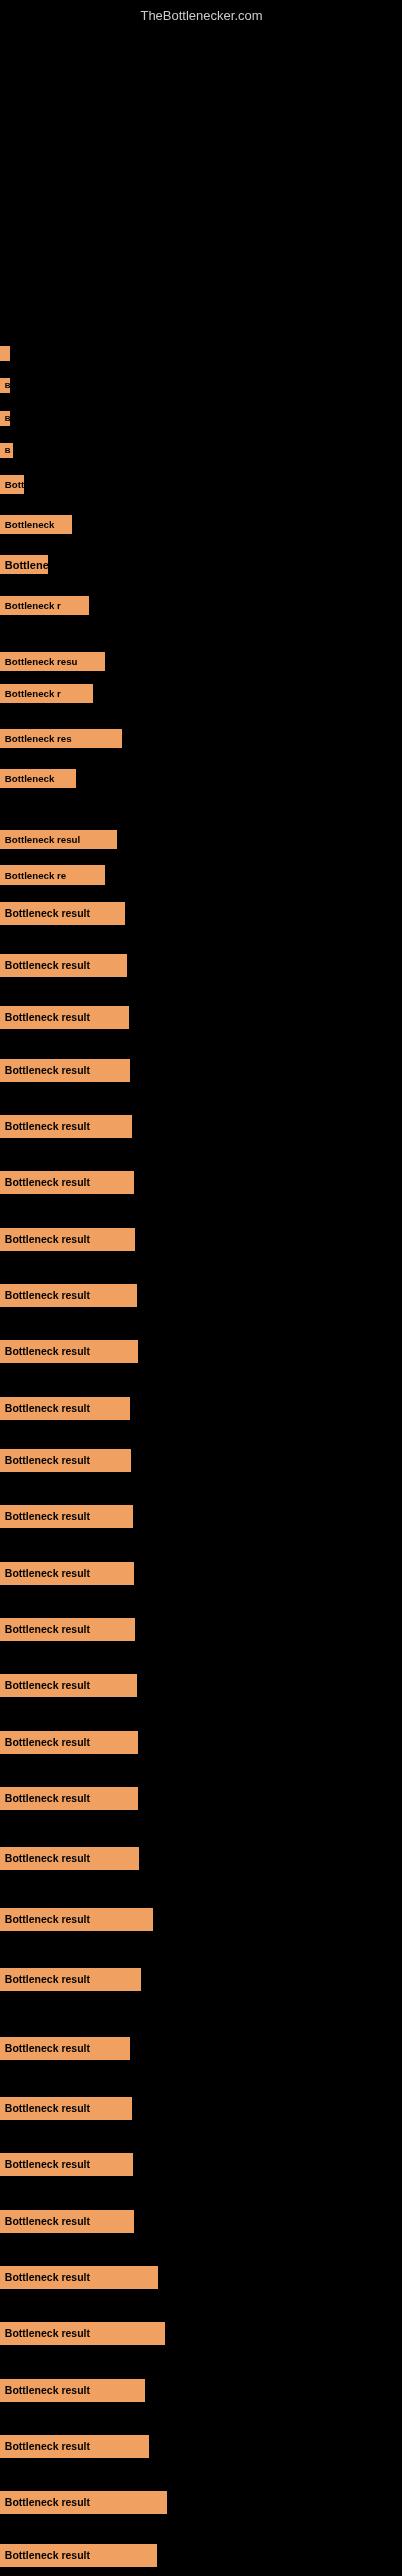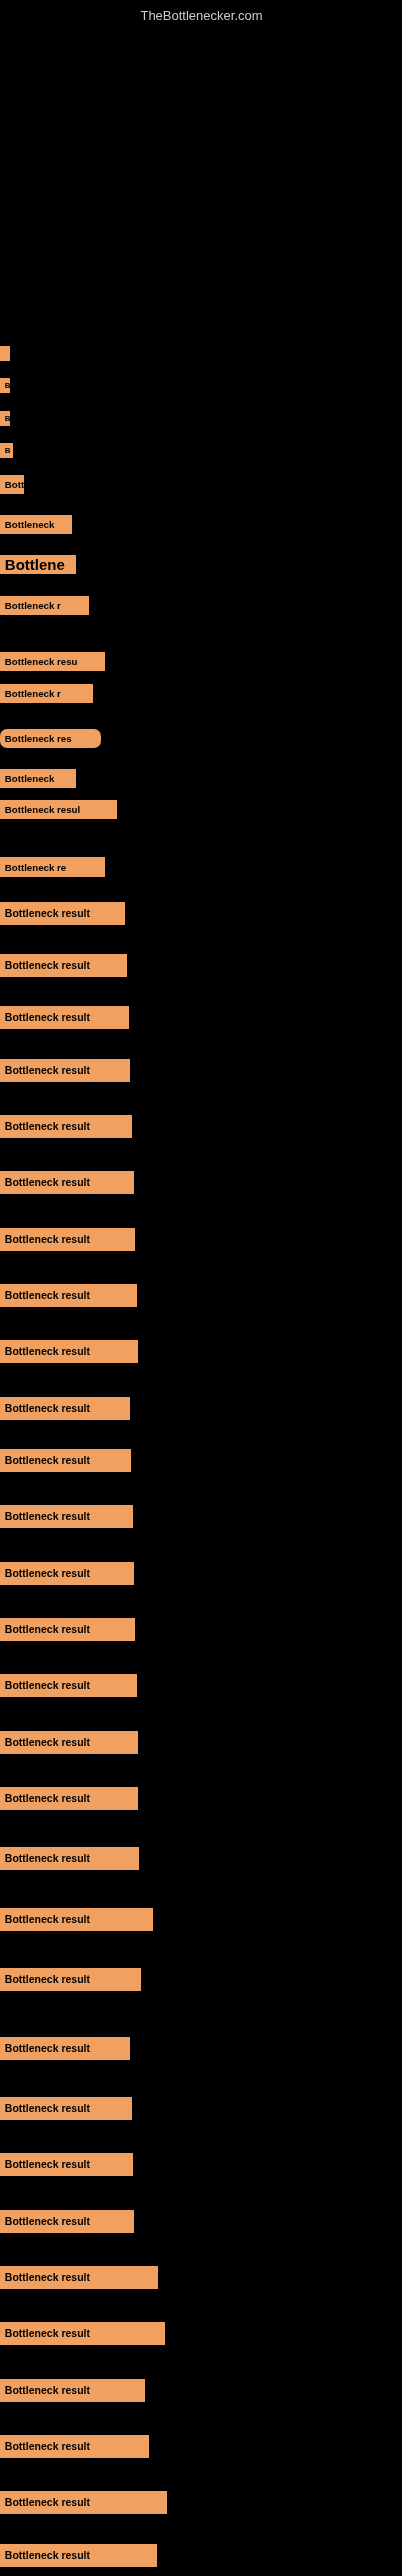--- a/index.html
+++ b/index.html
@@ -52,42 +52,42 @@
     <div class="bar-container" style="top: 443px; left: 0px;">
       <div class="bar" style="width: 13px; height: 14.5px; font-size: 8px;">B</div>
     </div>
     <div class="bar-container" style="top: 475px; left: 0px;">
       <div class="bar" style="width: 24px; height: 19.3px; font-size: 9.7px;">Bottle</div>
     </div>
     <div class="bar-container" style="top: 515px; left: 0px;">
       <div class="bar" style="width: 72px; height: 19.3px; font-size: 9.7px;">Bottleneck</div>
     </div>
     <div class="bar-container" style="top: 555px; left: 0px;">
-      <div class="bar" style="width: 76px; height: 19.3px; font-size: 15px;">Bottlene</div>
+      <div class="bar" style="width: 48px; height: 19.3px; font-size: 11px;">Bottlene</div>
     </div>
     <div class="bar-container" style="top: 596px; left: 0px;">
       <div class="bar" style="width: 89px; height: 19.3px; font-size: 9.7px;">Bottleneck r</div>
     </div>
     <div class="bar-container" style="top: 640px; left: 0px; margin-top: 12px;">
       <div class="bar" style="width: 105px; height: 19.3px; font-size: 9.7px;">Bottleneck resu</div>
     </div>
     <div class="bar-container" style="top: 684px; left: 0px;">
       <div class="bar" style="width: 93px; height: 19.3px; font-size: 9.7px;">Bottleneck r</div>
     </div>
     <div class="bar-container" style="top: 729px; left: 0px;">
-      <div class="bar" style="width: 101px; height: 19.3px; font-size: 9.7px; border-radius: 7px;">Bottleneck res</div>
+      <div class="bar" style="width: 122px; height: 19.3px; font-size: 9.7px;">Bottleneck res</div>
     </div>
     <div class="bar-container" style="top: 769px; left: 0px;">
       <div class="bar" style="width: 76px; height: 19.3px; font-size: 9.7px;">Bottleneck</div>
     </div>
-    <div class="bar-container" style="top: 800px; left: 0px;">
+    <div class="bar-container" style="top: 830px; left: 0px;">
       <div class="bar" style="width: 117px; height: 19.3px; font-size: 9.7px;">Bottleneck resul</div>
     </div>
     <div class="bar-container" style="top: 857px; left: 0px;">
-      <div class="bar" style="width: 105px; height: 20px; font-size: 9.7px;">Bottleneck re</div>
+      <div class="bar" style="width: 105px; height: 20px; font-size: 9.7px; margin-top: 8px;">Bottleneck re</div>
     </div>
     <div class="bar-container" style="top: 902px; left: 0px;">
       <div class="bar" style="width: 125px; height: 22.5px; font-size: 10.5px;">Bottleneck result</div>
     </div>
     <div class="bar-container" style="top: 954px; left: 0px;">
       <div class="bar" style="width: 127px; height: 22.5px; font-size: 10.5px;">Bottleneck result</div>
     </div>
     <div class="bar-container" style="top: 1006px; left: 0px;">
       <div class="bar" style="width: 129px; height: 22.5px; font-size: 10.5px;">Bottleneck result</div>
     </div>

